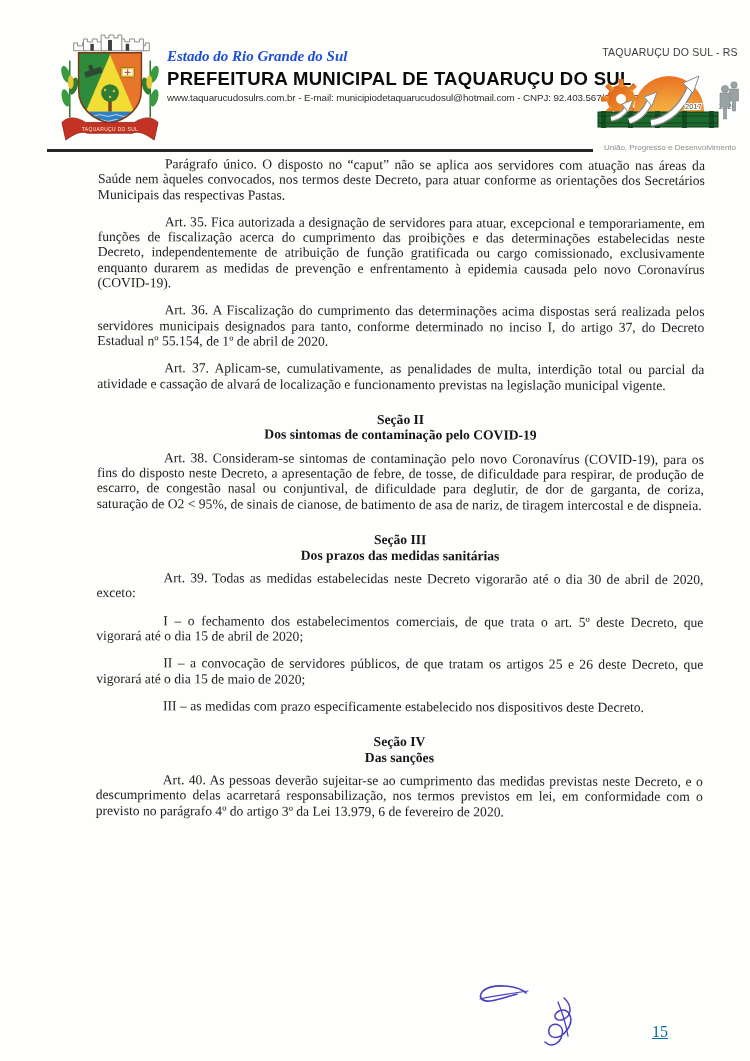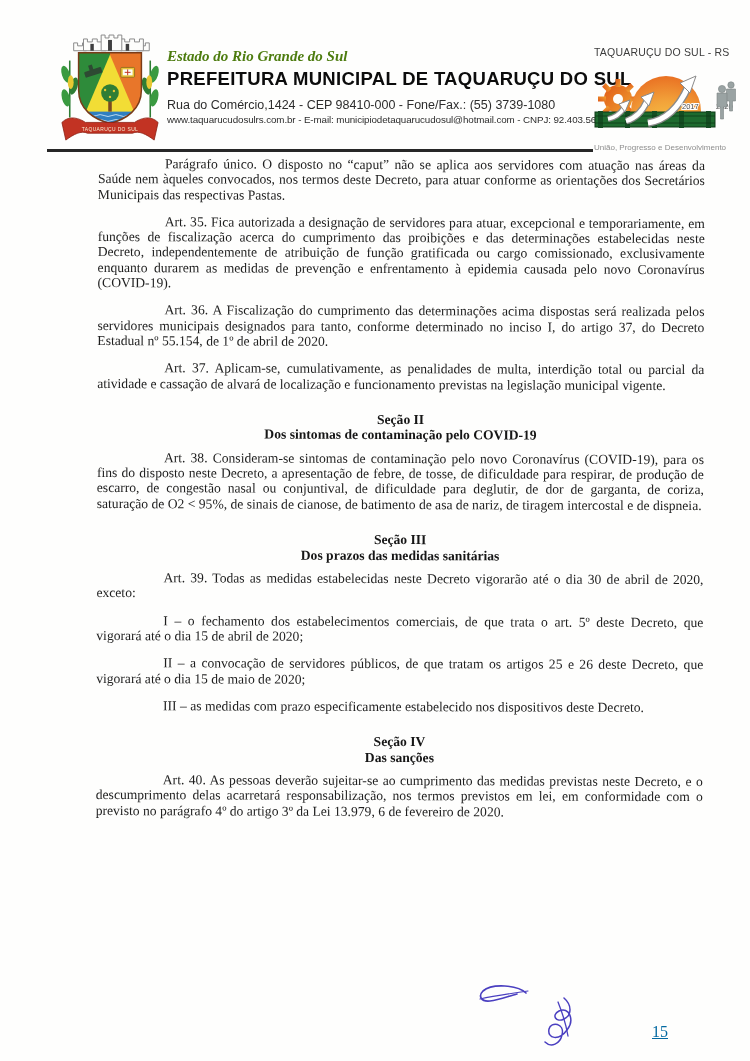--- a/index.html
+++ b/index.html
@@ -7,35 +7,35 @@
     position:relative; width:750px; height:1061px; margin:0 auto;
     background:#fefefd; overflow:hidden;
     font-family:"Liberation Serif", serif; color:#1f1f1f;
   }
 
   
   .crest { position:absolute; left:56px; top:30px; width:108px; height:122px; }
   .hdr-center { position:absolute; left:167px; top:47px; width:432px; }
   .hdr-state {
     font-family:"Liberation Serif", serif; font-style:italic; font-weight:bold;
-    font-size:15px; color:#4d7c0f; line-height:18px;
+    font-size:15px; color:#1d4ed8; line-height:18px;
   }
   .hdr-muni {
     font-family:"Liberation Sans", sans-serif; font-weight:bold;
     font-size:18.5px; letter-spacing:0.3px; color:#0c0c0c; margin-top:3px; white-space:nowrap;
   }
   .hdr-addr {
     font-family:"Liberation Sans", sans-serif; font-size:12.5px; color:#2d2d2d;
     margin-top:8px; white-space:nowrap;
   }
   .hdr-web {
     font-family:"Liberation Sans", sans-serif; font-size:9.8px; color:#2d2d2d;
     margin-top:2px; letter-spacing:-0.1px; white-space:nowrap;
   }
-  .hdr-right { position:absolute; left:594px; top:46px; width:152px; text-align:left; }
+  .hdr-right { position:absolute; left:594px; top:46px; width:152px; text-align:center; }
   .hdr-right-title {
     font-family:"Liberation Sans", sans-serif; font-size:10.5px; color:#3c3c3c;
     white-space:nowrap; letter-spacing:0.2px;
   }
   .hdr-logo { margin-top:5px; width:146px; height:68px; }
   .hdr-motto {
     font-family:"Liberation Sans", sans-serif; font-size:8px; color:#8d8d8d;
     margin-top:8px; white-space:nowrap;
   }
   .divider { position:absolute; left:47px; top:149px; width:546px; height:0;
@@ -130,21 +130,20 @@
 
       <g>
         <path d="M6,93 C14,85 24,89 30,93 L80,93 C86,89 96,85 104,93 L100,111 C92,105 84,101 78,104 L32,104 C26,101 18,105 10,111 Z" fill="#c23323" stroke="#8a1f12" stroke-width="0.8"></path>
         <text x="55" y="101.5" font-size="5" font-family="Liberation Sans, sans-serif" fill="#f7ecd2" text-anchor="middle" letter-spacing="0.4">TAQUARUÇU DO SUL</text>
       </g>
     </svg>
 
     <div class="hdr-center">
       <div class="hdr-state">Estado do Rio Grande do Sul</div>
       <div class="hdr-muni">PREFEITURA MUNICIPAL DE TAQUARUÇU DO SUL</div>
-      <div class="hdr-addr">Rua do Comércio,1424 - CEP 98410-000  -  Fone/Fax.: (55) 3739-1080</div>
       <div class="hdr-web">www.taquarucudosulrs.com.br - E-mail: municipiodetaquarucudosul@hotmail.com - CNPJ: 92.403.567/0001-27</div>
     </div>
 
     <div class="hdr-right">
       <div class="hdr-right-title">TAQUARUÇU DO SUL - RS</div>
       <svg class="hdr-logo" viewBox="0 0 146 68">
         <defs>
           <linearGradient id="gearGrad" x1="0" y1="0" x2="1" y2="1">
             <stop offset="0" stop-color="#e05a18"></stop>
               <stop offset="1" stop-color="#f0a030"></stop>

